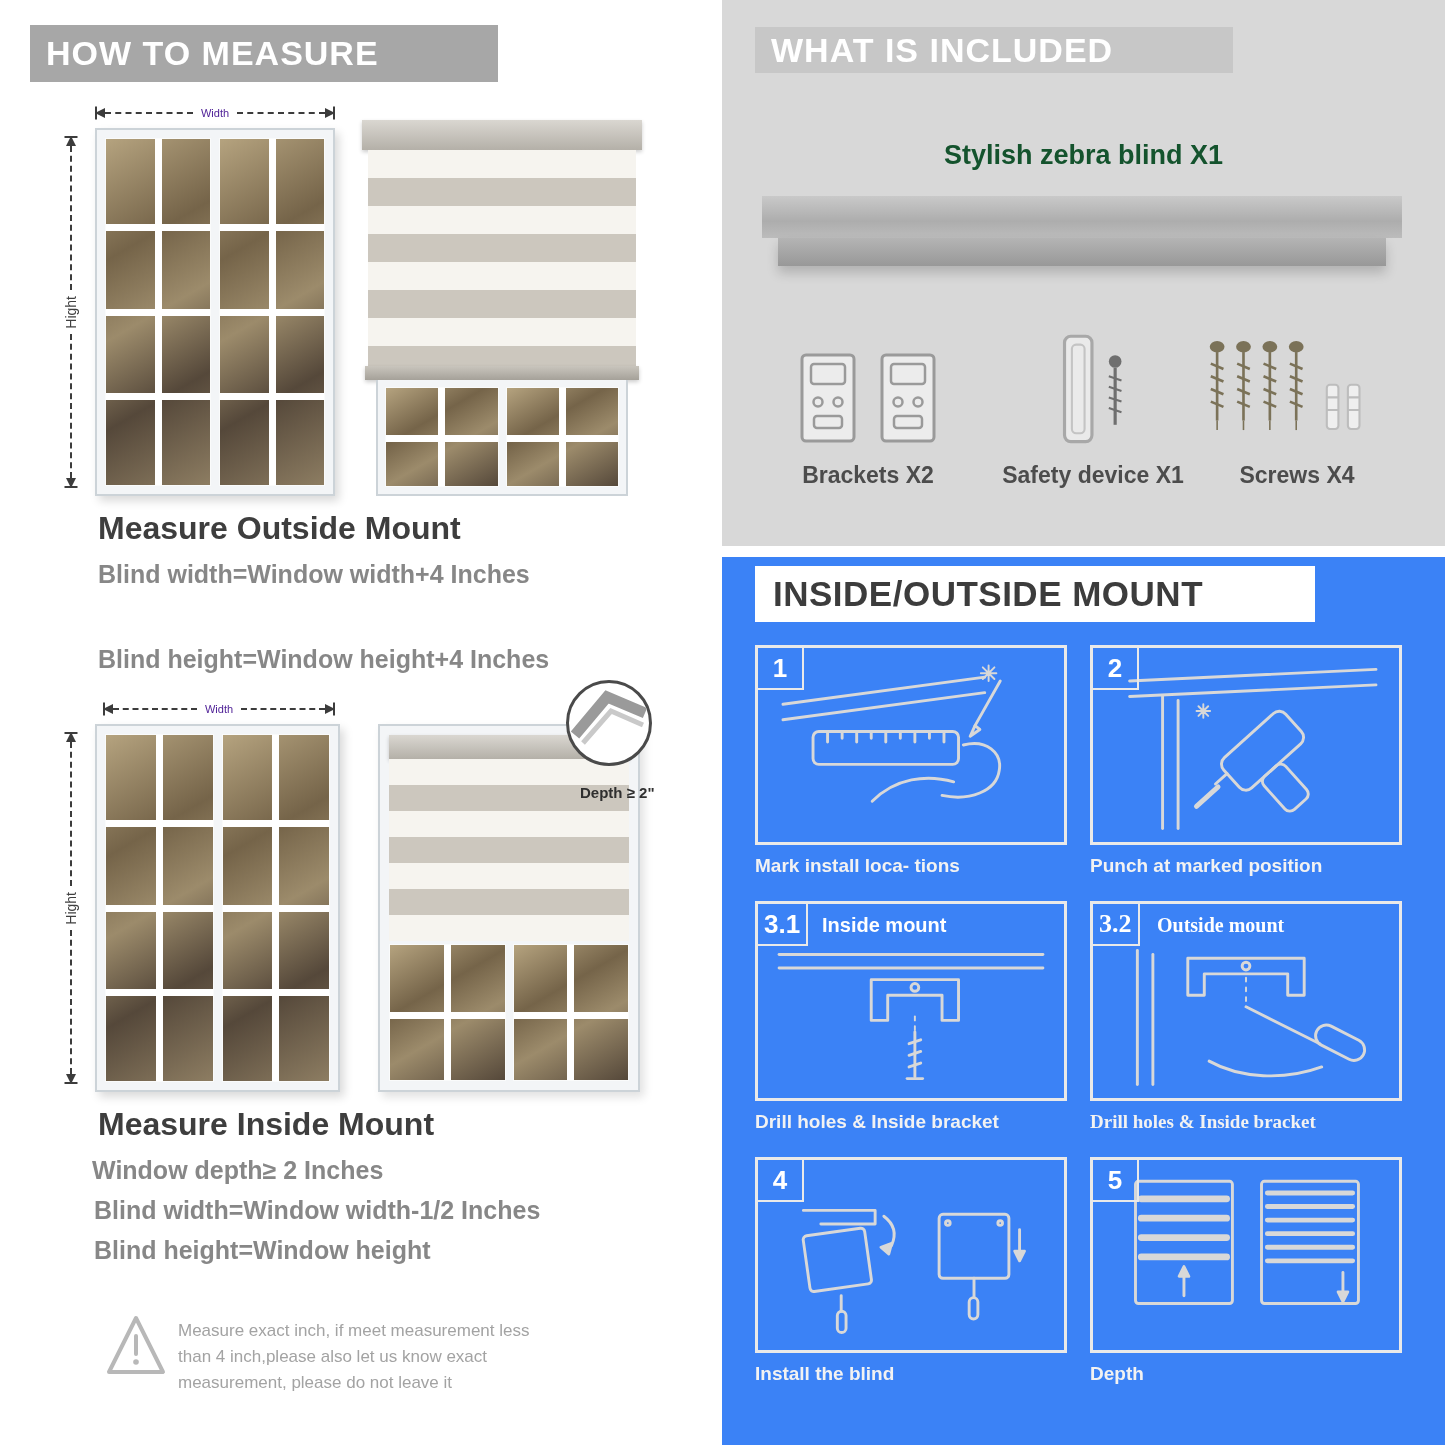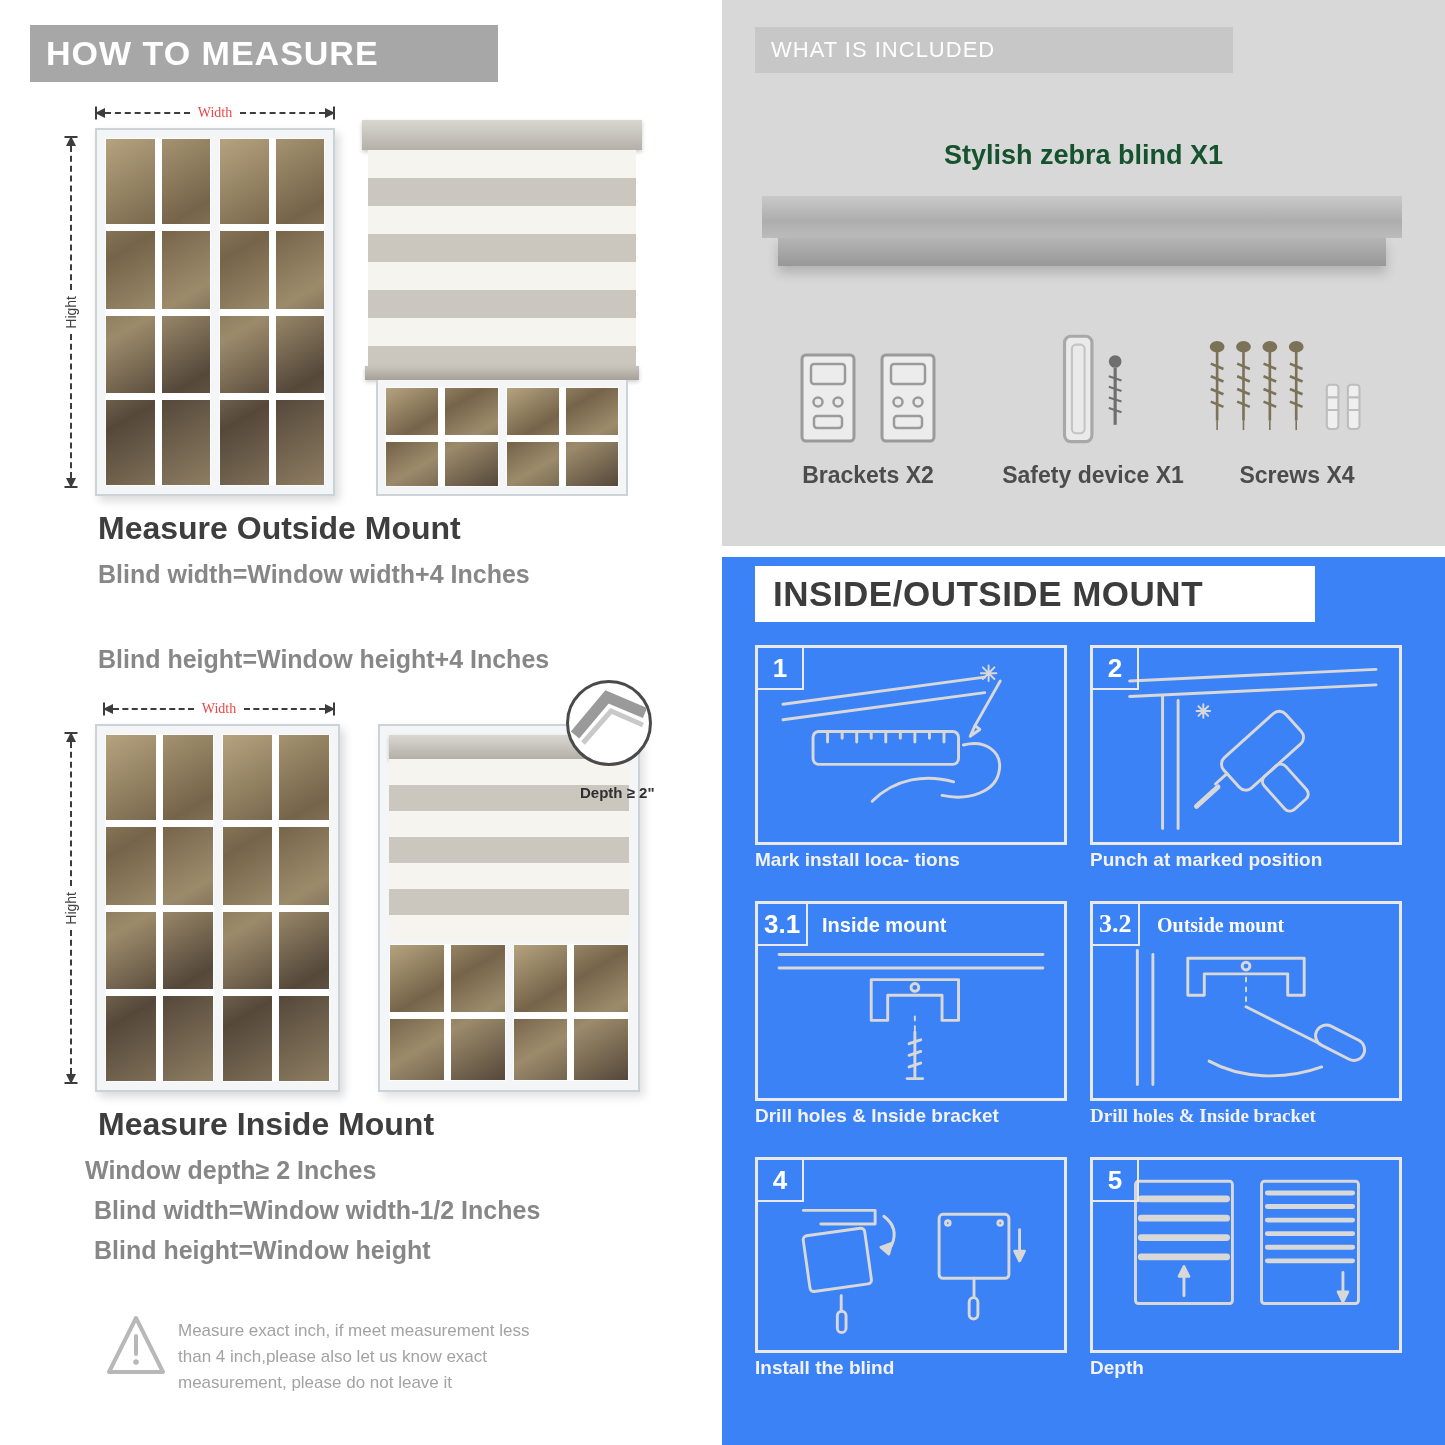--- a/index.html
+++ b/index.html
@@ -10,21 +10,21 @@
     display:flex;align-items:center;padding-left:16px;box-sizing:border-box;}
   .left-header span{color:#fff;font-size:34px;font-weight:bold;letter-spacing:1px;}
 
   .harrow{position:absolute;display:flex;align-items:center;height:18px;}
   .harrow::before,.harrow::after{content:"";position:absolute;top:50%;transform:translateY(-50%);
     width:2px;height:13px;background:#3c3c3c;}
   .harrow::before{left:0;} .harrow::after{right:0;}
   .tri-l{width:0;height:0;border-top:5px solid transparent;border-bottom:5px solid transparent;border-right:10px solid #3c3c3c;}
   .tri-r{width:0;height:0;border-top:5px solid transparent;border-bottom:5px solid transparent;border-left:10px solid #3c3c3c;}
   .hdash{flex:1;height:0;border-top:2px dashed #3c3c3c;}
-  .hlabel{font-size:14px;color:#ef4444;margin:0 8px;white-space:nowrap;font-family:Liberation Serif, serif;}
+  .hlabel{font-size:11px;color:#4c1d95;margin:0 8px;white-space:nowrap;}
 
   .varrow{position:absolute;display:flex;flex-direction:column;align-items:center;width:18px;}
   .varrow::before,.varrow::after{content:"";position:absolute;left:50%;transform:translateX(-50%);
     width:13px;height:2px;background:#3c3c3c;}
   .varrow::before{top:0;} .varrow::after{bottom:0;}
   .tri-u{width:0;height:0;border-left:5px solid transparent;border-right:5px solid transparent;border-bottom:10px solid #3c3c3c;}
   .tri-d{width:0;height:0;border-left:5px solid transparent;border-right:5px solid transparent;border-top:10px solid #3c3c3c;}
   .vdash{flex:1;width:0;border-left:2px dashed #3c3c3c;}
   .vlabel{writing-mode:vertical-rl;transform:rotate(180deg);font-size:14px;color:#3f3f3f;margin:6px 0;}
 
@@ -61,21 +61,21 @@
 
   .measure-title{position:absolute;font-size:32px;font-weight:bold;color:#3e3e3e;}
   .measure-line{position:absolute;font-size:25px;font-weight:bold;color:#878787;}
 
   .note-text{position:absolute;font-size:17px;color:#a3a3a3;line-height:26px;}
 
   
   .included-panel{position:absolute;left:722px;top:0;width:723px;height:546px;background:#d8d8d8;}
   .included-band{position:absolute;left:33px;top:27px;width:478px;height:46px;background:#c7c7c7;
     display:flex;align-items:center;padding-left:16px;box-sizing:border-box;}
-  .included-band span{color:#fff;font-size:22px;font-weight:normal;letter-spacing:1px;}
+  .included-band span{color:#fff;font-size:34px;font-weight:bold;letter-spacing:1px;}
   .product-label{position:absolute;left:0;top:140px;width:100%;text-align:center;
     font-size:27px;font-weight:bold;color:#14532d;}
   .rail-top{position:absolute;left:40px;top:196px;width:640px;height:42px;
     background:linear-gradient(180deg,#c9c9c9,#adadad 60%,#bcbcbc),
     repeating-linear-gradient(90deg,rgba(255,255,255,.07) 0 2px,transparent 2px 5px);
     background-blend-mode:normal;}
   .rail-bottom{position:absolute;left:56px;top:238px;width:608px;height:28px;
     background:linear-gradient(180deg,#b4b4b4,#989898);box-shadow:0 7px 12px rgba(0,0,0,.18);}
   .hw-group{position:absolute;display:flex;justify-content:center;align-items:flex-end;}
   .hw-label{position:absolute;top:462px;text-align:center;font-size:23px;font-weight:bold;color:#4c4c4c;}
@@ -84,21 +84,21 @@
   .mount-panel{position:absolute;left:722px;top:557px;width:723px;height:888px;background:#3b82f6;}
   .mount-header{position:absolute;left:33px;top:9px;width:560px;height:56px;background:#fff;
     display:flex;align-items:center;padding-left:18px;box-sizing:border-box;}
   .mount-header span{color:#3c3c3c;font-size:35px;font-weight:bold;letter-spacing:.5px;}
   .step{position:absolute;width:312px;}
   .step-box{position:relative;width:312px;border:3px solid #e9e9e9;box-sizing:border-box;}
   .step-num{position:absolute;left:0;top:0;min-width:46px;height:42px;border-right:2px solid #e9e9e9;
     border-bottom:2px solid #e9e9e9;display:flex;align-items:center;justify-content:center;
     color:#fff;font-size:26px;font-weight:bold;padding:0 6px;box-sizing:border-box;}
   .step-label{position:absolute;left:64px;top:10px;color:#fff;font-size:20px;font-weight:bold;}
-  .step-caption{margin-top:4px;font-size:19px;font-weight:bold;color:#f2f2f2;}
+  .step-caption{margin-top:10px;font-size:19px;font-weight:bold;color:#f2f2f2;}
   .art{display:block;width:100%;height:100%;}
   .lineart{fill:none;stroke:#d8d8d8;stroke-width:3;stroke-linecap:round;stroke-linejoin:round;}
 </style>
 </head>
 <body>
 
 <div class="page">
 
   <div class="left-header">
     <span>HOW TO MEASURE</span>
@@ -166,21 +166,21 @@
   </div>
   <div class="callout" style="left:566px;top:680px;">
     <svg viewBox="0 0 80 80" class="art">
       <path d="M6 52 L38 14 L76 30" fill="none" stroke="#9a9a9a" stroke-width="11"></path>
       <path d="M14 60 L42 28 L74 42" fill="none" stroke="#c9c9c9" stroke-width="5"></path>
     </svg>
   </div>
   <div class="depth-label" style="left:580px;top:784px;">Depth ≥ 2"</div>
 
   <div class="measure-title" style="left:98px;top:1106px;">Measure Inside Mount</div>
-  <div class="measure-line" style="left:85px;top:1156px;">Window depth≥ 2 Inches</div>
+  <div class="measure-line" style="left:92px;top:1156px;">Window depth≥ 2 Inches</div>
   <div class="measure-line" style="left:94px;top:1196px;">Blind width=Window width-1/2 Inches</div>
   <div class="measure-line" style="left:94px;top:1236px;">Blind height=Window height</div>
 
   <svg style="position:absolute;left:104px;top:1310px;" width="64" height="72" viewBox="0 0 64 72">
     <path d="M32 8 L59 62 L5 62 Z" fill="none" stroke="#b8b8b8" stroke-width="4" stroke-linejoin="round"></path>
     <line x1="32" y1="26" x2="32" y2="44" stroke="#b8b8b8" stroke-width="4" stroke-linecap="round"></line>
     <circle cx="32" cy="52" r="2.8" fill="#b8b8b8"></circle>
   </svg>
   <div class="note-text" style="left:178px;top:1318px;">
     <div>Measure exact inch, if meet measurement less</div>

